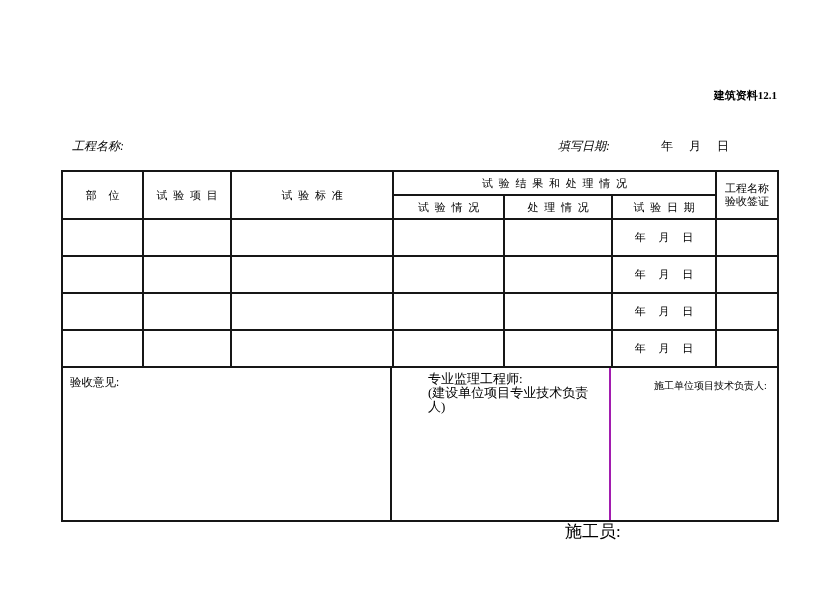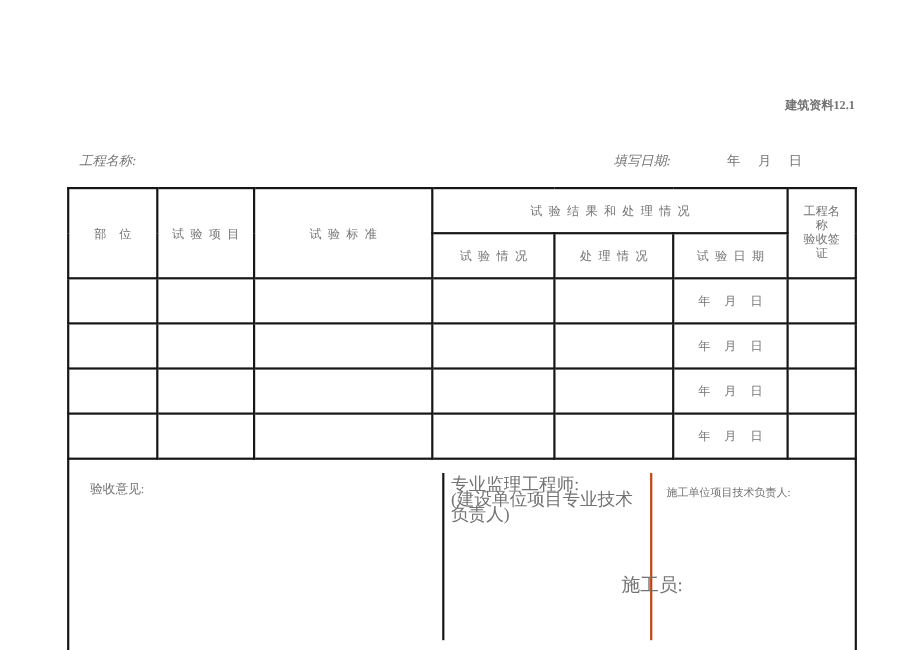--- a/index.html
+++ b/index.html
@@ -1,18 +1,18 @@
 <!DOCTYPE html>
 <html><head>
 <meta charset="utf-8">
 <style>
   html, body { margin:0; padding:0; background:#ffffff; }
   .sheet {
     position:relative; width:836px; height:591px; background:#ffffff;
-    color:#737373; font-family:"Liberation Serif","DejaVu Serif",serif;
+    color:#000000; font-family:"Liberation Serif","DejaVu Serif",serif;
     overflow:hidden;
   }
   .doc-ref {
     position:absolute; left:61px; top:88px; width:716px;
     text-align:right; font-weight:bold; font-size:11px;
   }
   .form-title {
     position:absolute; left:0; top:100px; width:100%;
     text-align:center; font-size:17px; font-weight:bold;
     letter-spacing:1px; word-spacing:4px;
@@ -21,37 +21,37 @@
   }
   .project-label { position:absolute; left:72px;  top:138px; font-size:12px;font-style:italic; }
   .fill-date-label { position:absolute; left:558px; top:138px; font-size:12px;font-style:italic; }
   .fill-date-value { position:absolute; left:661px; top:138px; font-size:12px; word-spacing:13px; white-space:pre; }
 
   table.main {
     position:absolute; left:61px; top:170px; width:716px;
     border-collapse:collapse; table-layout:fixed;
   }
   table.main th, table.main td {
-    border:2px solid #161616; padding:12px; margin:13px;
+    border:2px solid #161616; padding:0; margin:13px;
     font-weight:normal; font-size:11px; text-align:center; vertical-align:middle;
     overflow:hidden;
   }
   tr.h1 { height:24px; }
   tr.h2 { height:24px; }
   tr.data { height:37px; }
   th.hdr { word-spacing:3px; white-space:pre; }
   th.gap-wide { word-spacing:9px; }
   th.op-sign { font-size:10px; line-height:13px; padding:2px 1px; }
   td.date-cell { word-spacing:10px; white-space:pre; }
 
   td.footer-wrap { padding:0; vertical-align:top; }
-  .footer-grid { display:flex; height:152px; }
+  .footer-grid { display:flex; height:152px;gap:30px; }
   .fg { box-sizing:border-box; text-align:left; }
   .fg-acceptance { width:329px; border-right:2px solid #161616; padding:7px 6px 0 7px; font-size:11.5px; }
-  .fg-supervisor { width:189px; border-right:2px solid #c2410c; padding:4px 5px 0 6px; font-size:16px; line-height:14px; }
+  .fg-supervisor { width:189px; border-right:2px solid #a21caf; padding:4px 5px 0 6px; font-size:13px; line-height:14px; }
   .fg-contractor { flex:1; padding:11px 4px 0 13px; font-size:10px; }
 
   .builder-label { position:absolute; left:565px; top:520px; font-size:17px; }
 </style>
 </head>
 <body>
 
 <div class="sheet">
 
   <div class="doc-ref">建筑资料12.1</div>

